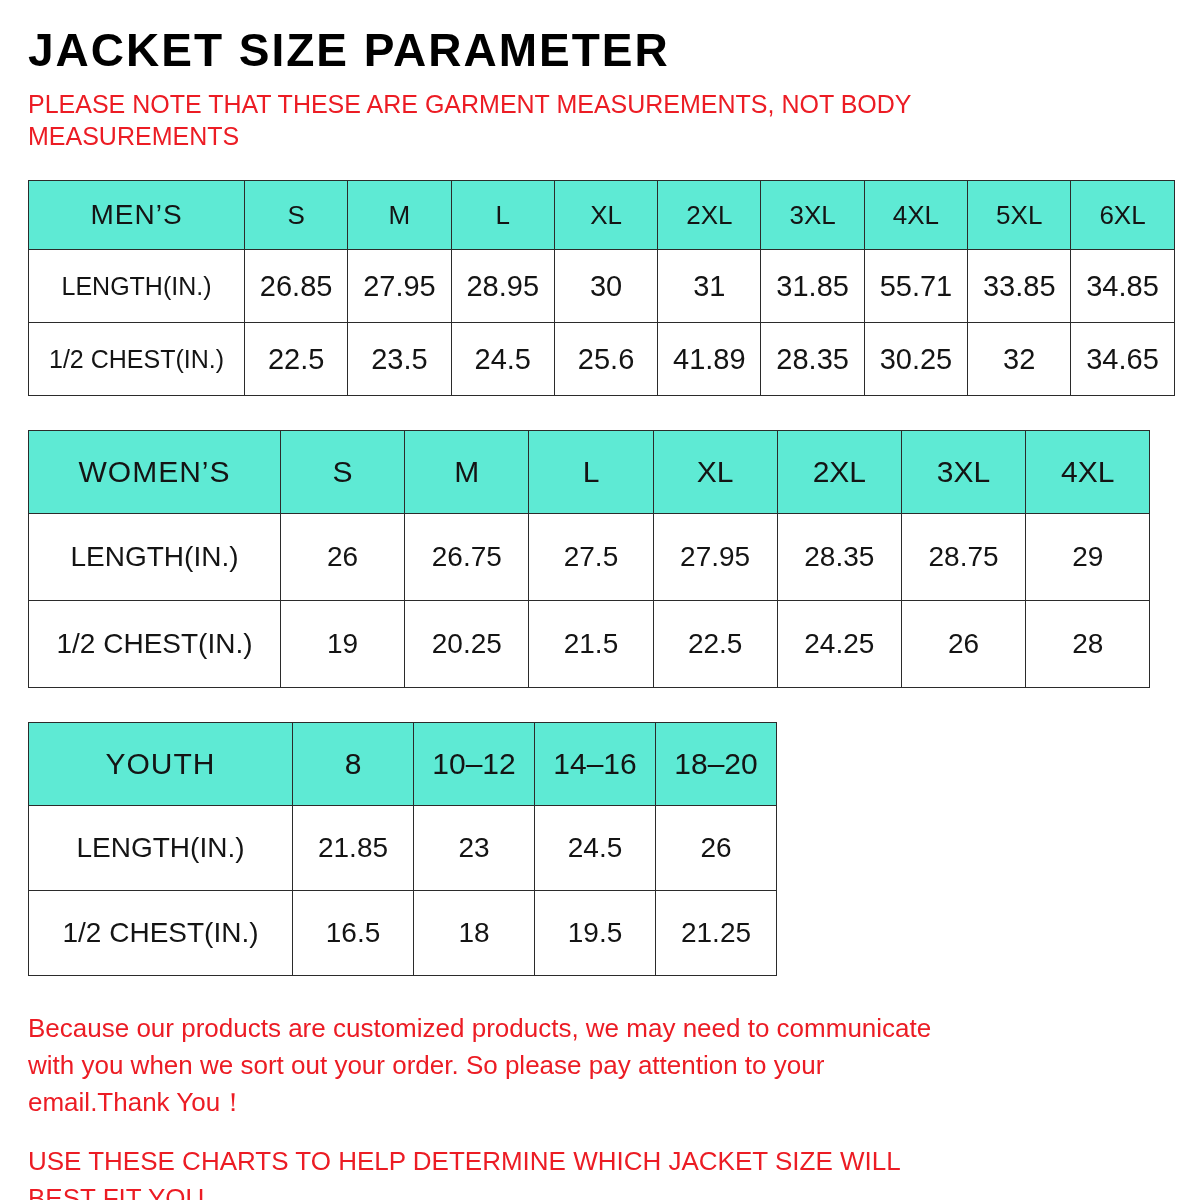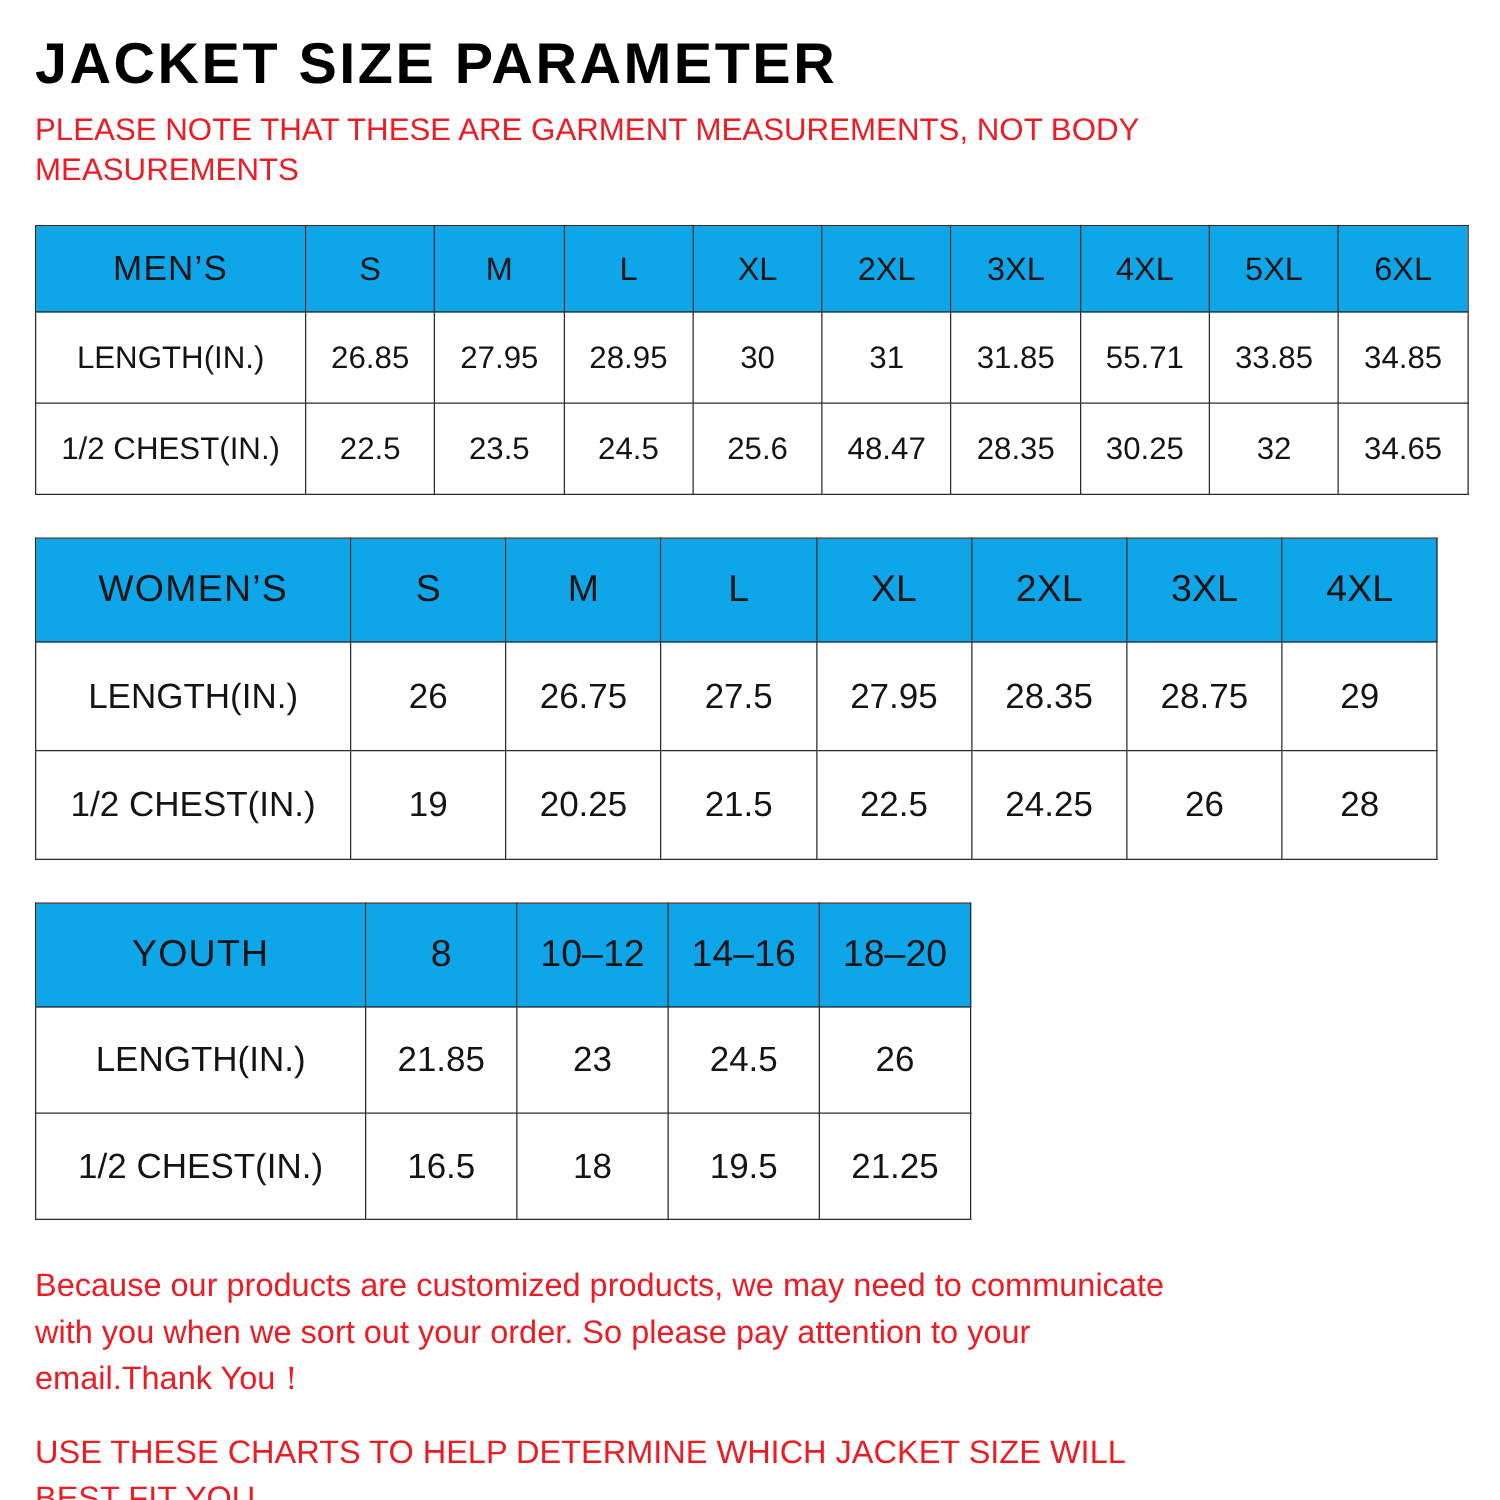--- a/index.html
+++ b/index.html
@@ -43,31 +43,31 @@
   }
   table.size-table td, table.size-table th {
     border: 1px solid #2b2b2b;
     text-align: center;
     vertical-align: middle;
     font-weight: normal;
     color: #141414;
     padding: 0;
   }
   .head-row td {
-    background: #0ea5e9;
+    background: #5eead4;
     color: #ffffff;
   }
   .label-cell {
     text-align: center;
   }
   
   #table-mens { width: 1146px; }
   #table-mens .head-row td { height: 68px; font-size: 26px; }
   #table-mens .head-row td.label-cell { font-size: 28px; letter-spacing: 1px; }
-  #table-mens .data-row td { height: 72px; font-size: 25px; }
+  #table-mens .data-row td { height: 72px; font-size: 29px; }
   #table-mens .data-row td.label-cell { font-size: 25px; }
   #table-mens col.c-label { width: 216px; }
   #table-mens col.c-val { width: 103.3px; }
 
   
   #table-womens { width: 1122px; }
   #table-womens .head-row td { height: 82px; font-size: 30px; }
   #table-womens .head-row td.label-cell { font-size: 30px; letter-spacing: 1px; }
   #table-womens .data-row td { height: 86px; font-size: 28px; }
   #table-womens col.c-label { width: 252px; }
@@ -138,21 +138,21 @@
         <td>55.71</td>
         <td>33.85</td>
         <td>34.85</td>
       </tr>
       <tr class="data-row">
         <td class="label-cell">1/2 CHEST(IN.)</td>
         <td>22.5</td>
         <td>23.5</td>
         <td>24.5</td>
         <td>25.6</td>
-        <td>48.47</td>
+        <td>41.89</td>
         <td>28.35</td>
         <td>30.25</td>
         <td>32</td>
         <td>34.65</td>
       </tr>
     </tbody>
   </table>
 
   <table class="size-table" id="table-womens">
     <colgroup>

